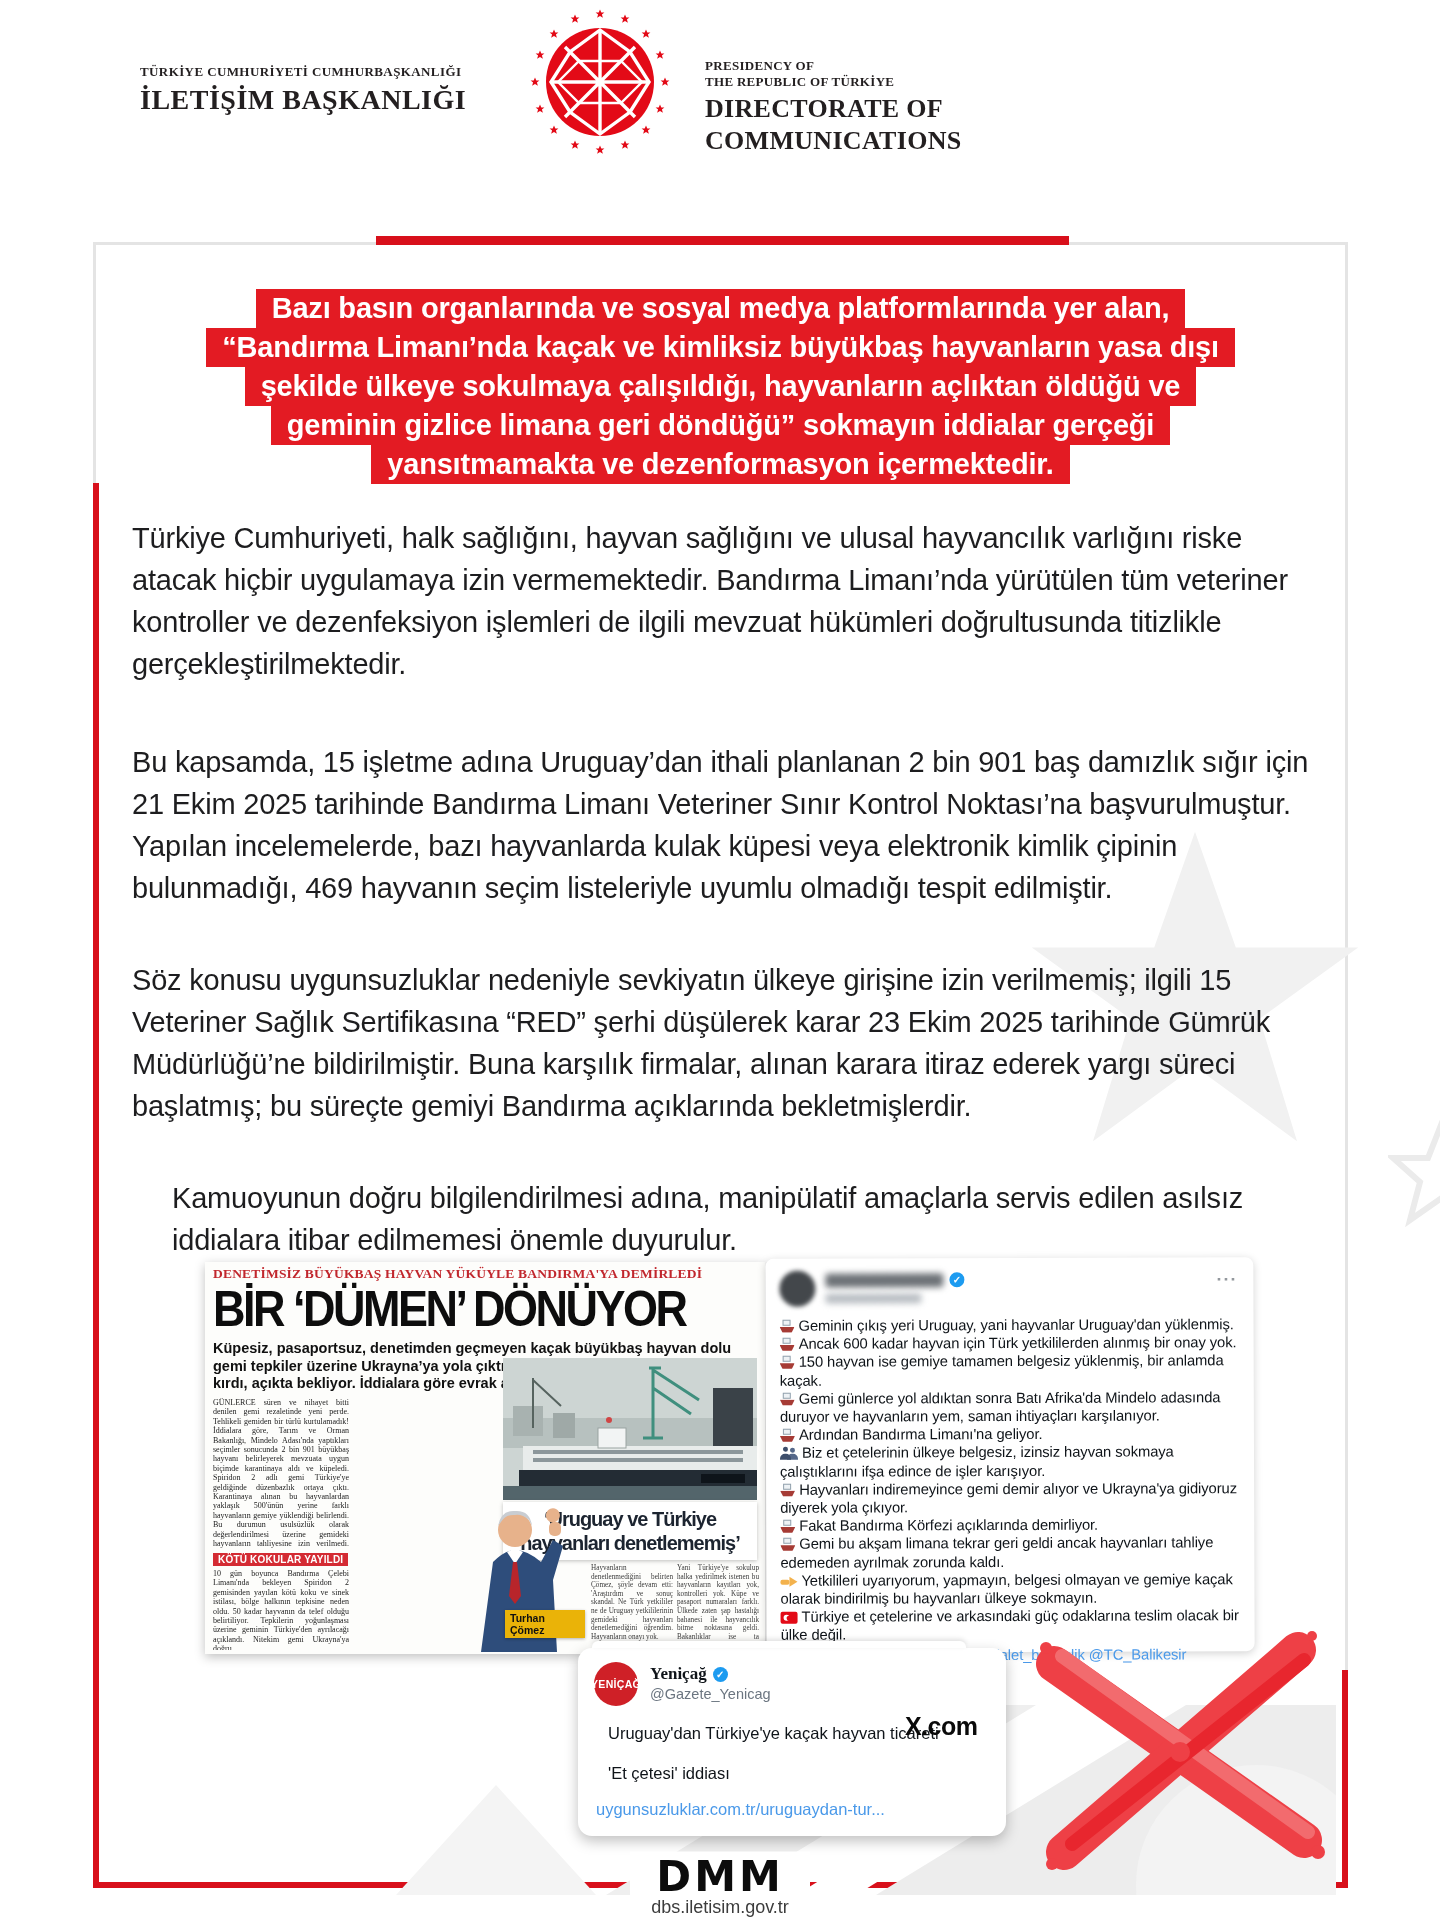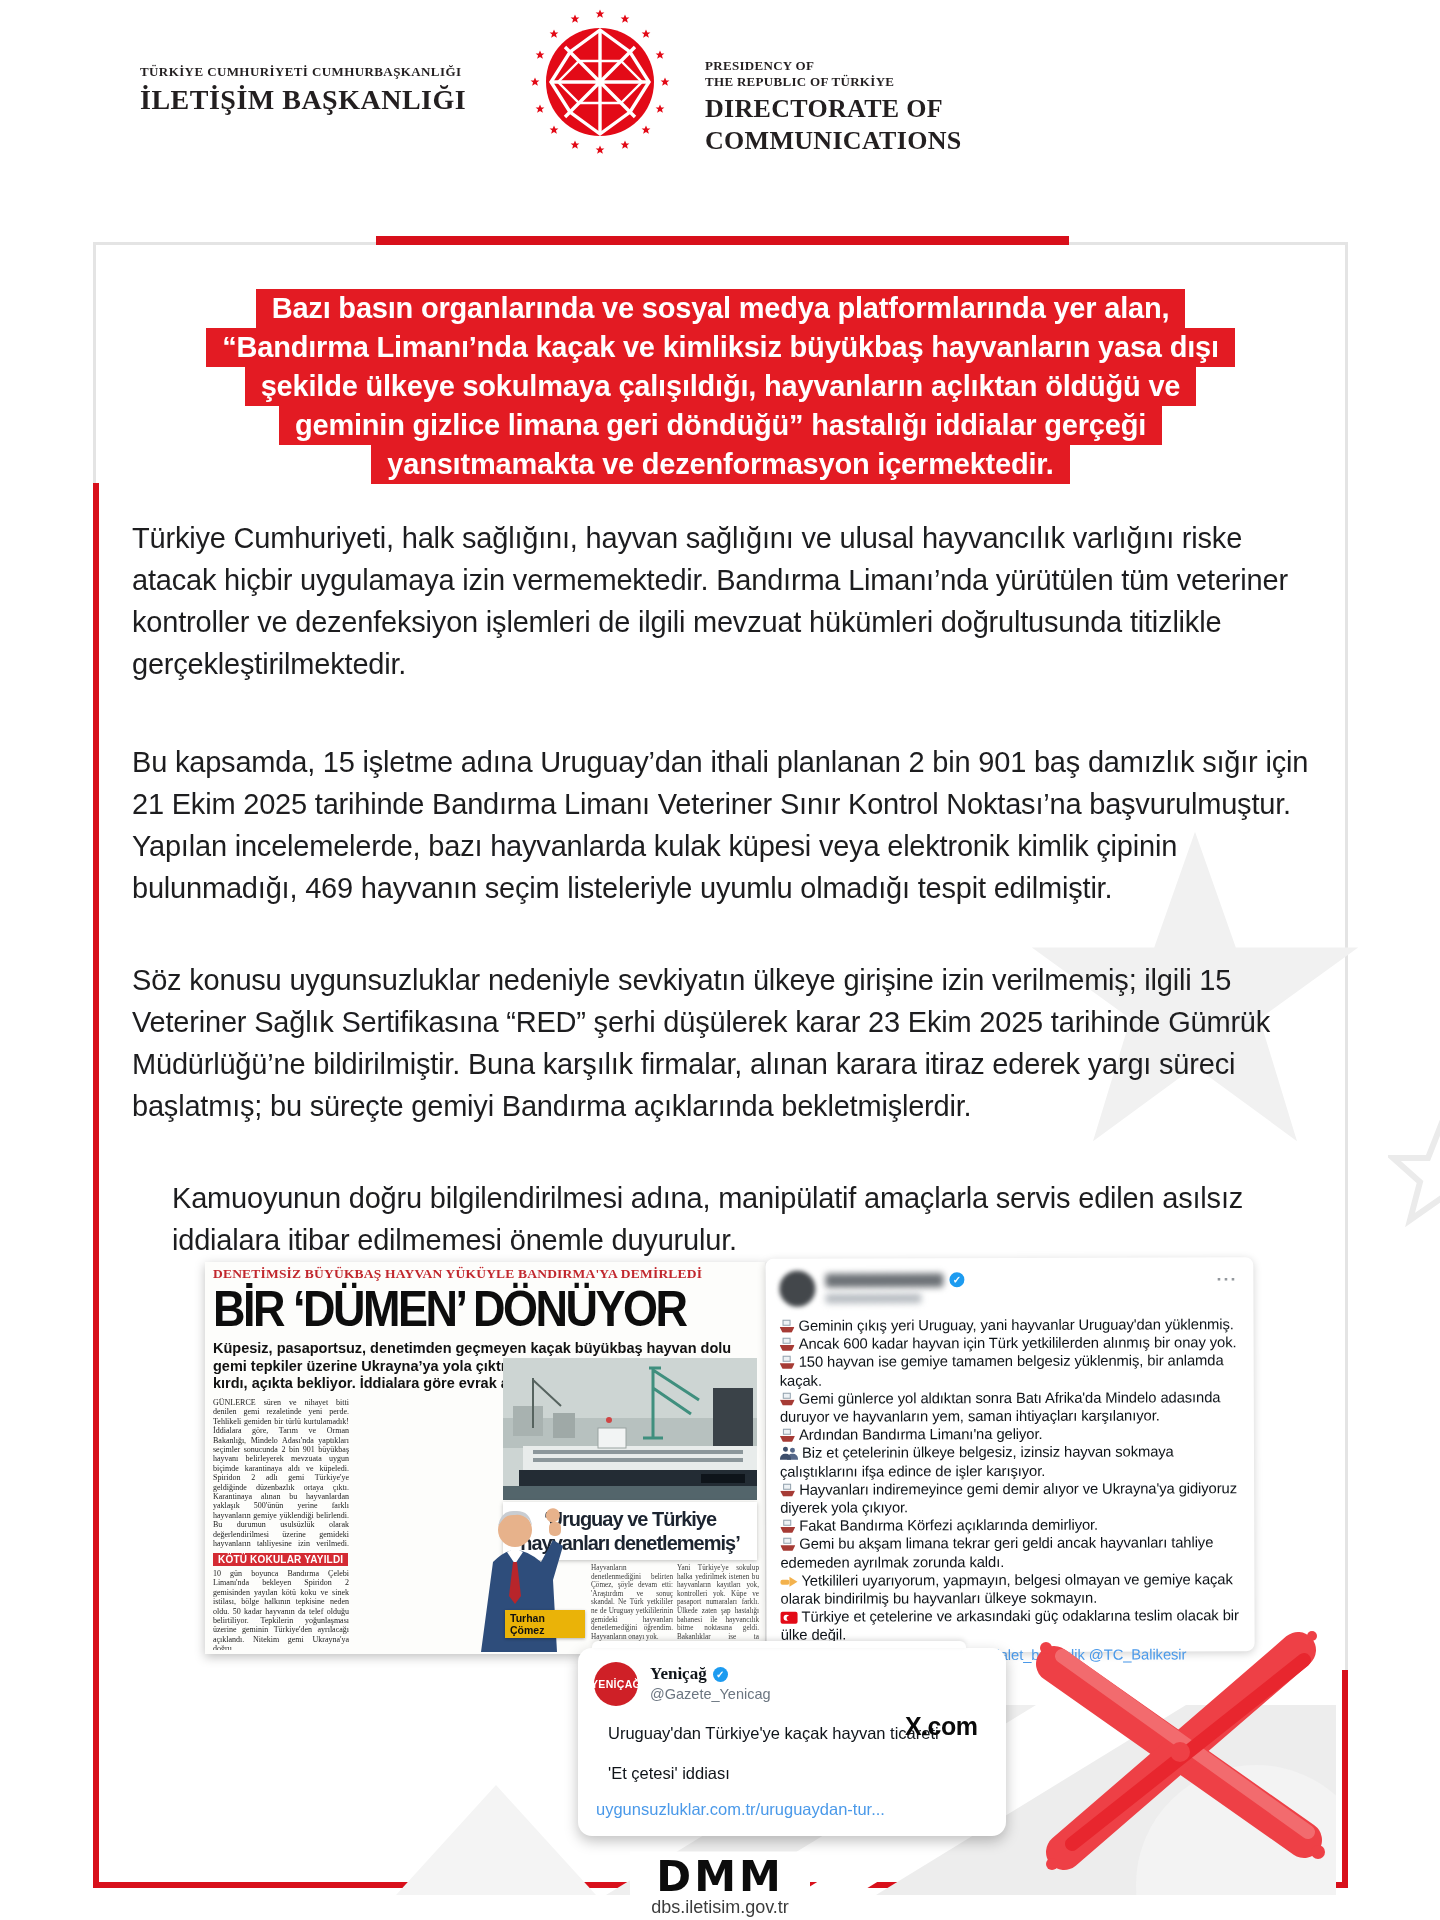--- a/index.html
+++ b/index.html
@@ -189,21 +189,21 @@
         <polygon points="520,230 830,40 890,40 580,230" fill="#ffffff"></polygon>
         <polygon points="600,230 910,40 1060,40 1060,230" fill="#ededed"></polygon>
         <circle cx="980" cy="220" r="120" fill="#f3f3f3"></circle>
       </svg>
     </div>
 
     <div class="banner">
       <div class="bl">Bazı basın organlarında ve sosyal medya platformlarında yer alan,</div>
       <div class="bl">“Bandırma Limanı’nda kaçak ve kimliksiz büyükbaş hayvanların yasa dışı</div>
       <div class="bl">şekilde ülkeye sokulmaya çalışıldığı, hayvanların açlıktan öldüğü ve</div>
-      <div class="bl">geminin gizlice limana geri döndüğü” hastalığı iddialar gerçeği</div>
+      <div class="bl">geminin gizlice limana geri döndüğü” sokmayın iddialar gerçeği</div>
       <div class="bl">yansıtmamakta ve dezenformasyon içermektedir.</div>
     </div>
 
     <div class="para" id="p1">Türkiye Cumhuriyeti, halk sağlığını, hayvan sağlığını ve ulusal hayvancılık varlığını riske atacak hiçbir uygulamaya izin vermemektedir. Bandırma Limanı’nda yürütülen tüm veteriner kontroller ve dezenfeksiyon işlemleri de ilgili mevzuat hükümleri doğrultusunda titizlikle gerçekleştirilmektedir.</div>
     <div class="para" id="p2">Bu kapsamda, 15 işletme adına Uruguay’dan ithali planlanan 2 bin 901 baş damızlık sığır için 21 Ekim 2025 tarihinde Bandırma Limanı Veteriner Sınır Kontrol Noktası’na başvurulmuştur. Yapılan incelemelerde, bazı hayvanlarda kulak küpesi veya elektronik kimlik çipinin bulunmadığı, 469 hayvanın seçim listeleriyle uyumlu olmadığı tespit edilmiştir.</div>
     <div class="para" id="p3">Söz konusu uygunsuzluklar nedeniyle sevkiyatın ülkeye girişine izin verilmemiş; ilgili 15 Veteriner Sağlık Sertifikasına “RED” şerhi düşülerek karar 23 Ekim 2025 tarihinde Gümrük Müdürlüğü’ne bildirilmiştir. Buna karşılık firmalar, alınan karara itiraz ederek yargı süreci başlatmış; bu süreçte gemiyi Bandırma açıklarında bekletmişlerdir.</div>
     <div class="para" id="p4">Kamuoyunun doğru bilgilendirilmesi adına, manipülatif amaçlarla servis edilen asılsız iddialara itibar edilmemesi önemle duyurulur.</div>
   </div>
 
   <div class="newspaper">

